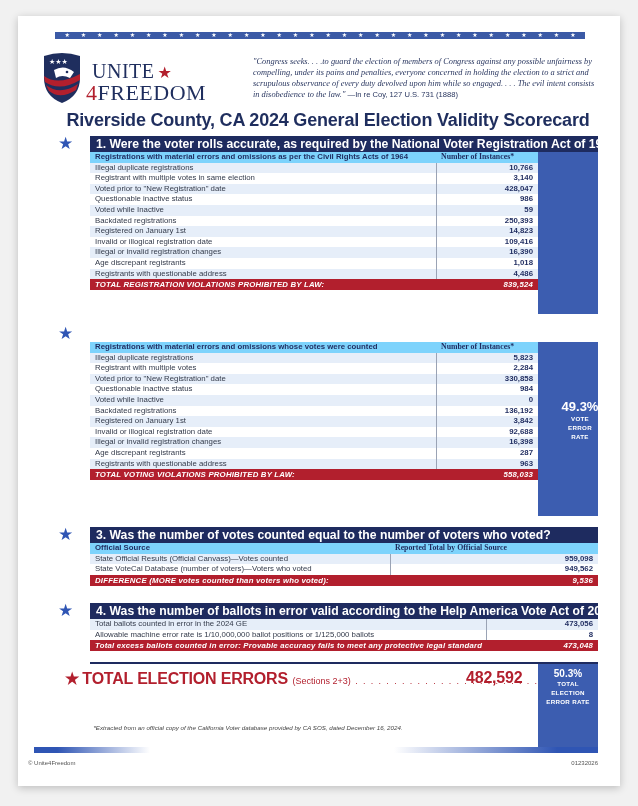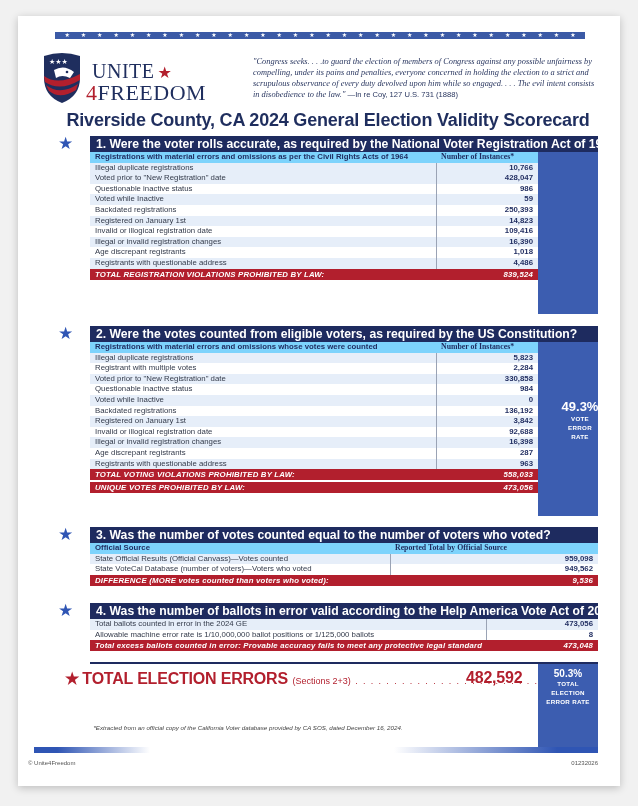--- a/index.html
+++ b/index.html
@@ -164,20 +164,24 @@
         <tr>
       <th>Registrations with material errors and omissions as per the Civil Rights Acts of 1964</th>
       <th class="num">Number of Instances*</th>
     </tr>
       </thead>
     <tbody id="s1body">
         <tr class="alt">
           <td>Illegal duplicate registrations</td>
           <td class="num">10,766</td>
         </tr>
+        <tr>
+          <td>Registrant with multiple votes in same election</td>
+          <td class="num">3,140</td>
+        </tr>
         <tr class="alt">
           <td>Voted prior to "New Registration" date</td>
           <td class="num">428,047</td>
         </tr>
         <tr>
           <td>Questionable inactive status</td>
           <td class="num">986</td>
         </tr>
         <tr class="alt">
           <td>Voted while Inactive</td>
@@ -210,21 +214,20 @@
       </tbody>
     <tbody>
       <tr class="total">
         <td>TOTAL REGISTRATION VIOLATIONS PROHIBITED BY LAW:</td>
         <td class="num">839,524</td>
       </tr>
     </tbody>
   </table>
 
   <div class="section-star" style="top:309px">★</div>
-  <div class="section-head" style="top:310px">2. Were the votes counted from eligible voters, as required by the US Constitution?</div>
   <div class="side-bar" style="left:520px; top:326px; width:60px; height:174px"></div>
   <div class="rate-box" style="left:532px; top:383px; width:60px">
     <span class="pct">49.3%</span>
     <span class="lbl">VOTE</span>
     <span class="lbl">ERROR</span>
     <span class="lbl">RATE</span>
   </div>
   <table class="tbl" style="top:326px; width:448px">
     <colgroup>
         <col style="width:346px">
@@ -284,24 +287,20 @@
       </tbody>
     <tbody>
       <tr class="total">
         <td>TOTAL VOTING VIOLATIONS PROHIBITED BY LAW:</td>
         <td class="num">558,033</td>
       </tr>
       <tr class="gap">
           <td></td>
           <td></td>
         </tr>
-      <tr class="total">
-        <td>UNIQUE VOTES PROHIBITED BY LAW:</td>
-        <td class="num">473,056</td>
-      </tr>
     </tbody>
   </table>
 
   <div class="section-star" style="top:510px">★</div>
   <div class="section-head" style="top:511px">3. Was the number of votes counted equal to the number of voters who voted?</div>
   <table class="tbl" style="top:527px; width:508px">
     <colgroup>
         <col style="width:300px">
         <col style="width:208px">
       </colgroup>

